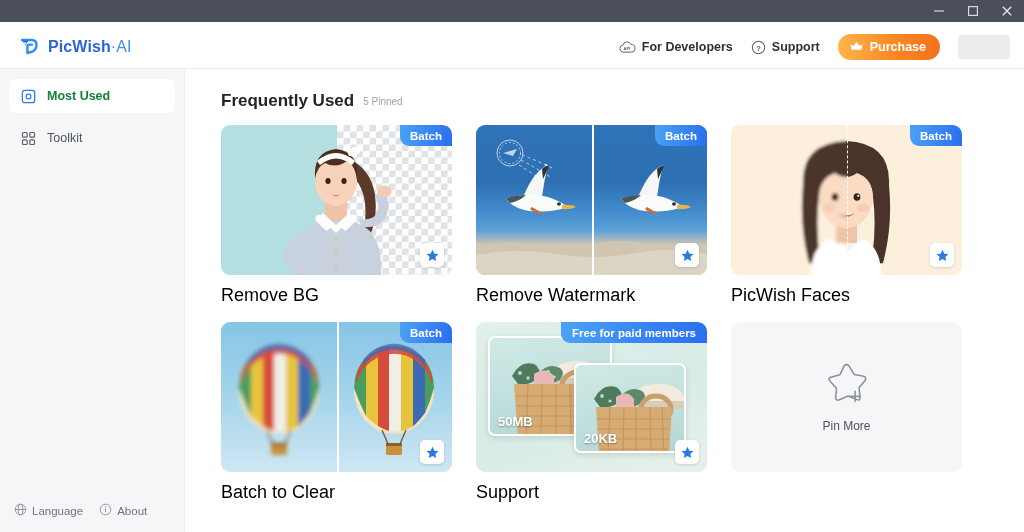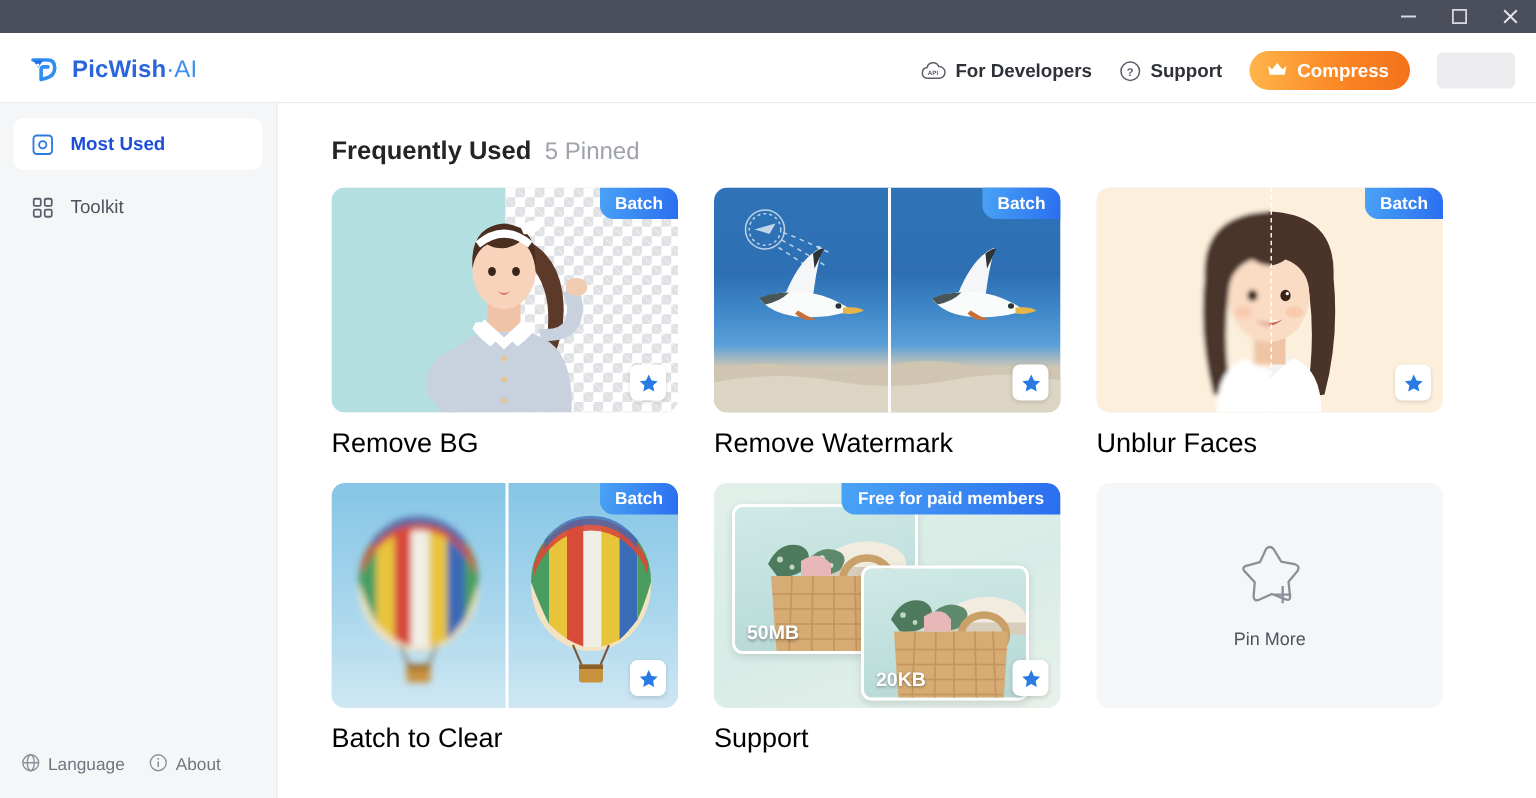--- a/index.html
+++ b/index.html
@@ -73,43 +73,43 @@
     padding-top: 10px;
     position: relative;
   }
   .nav-item {
     display: flex; align-items: center; gap: 10px;
     height: 34px; margin: 0 9px 8px 9px;
     padding: 0 12px; border-radius: 6px;
     font-size: 12.5px; color: #4e535e;
     white-space: nowrap;
   }
-  .nav-item.active { background: #ffffff; color: #1d4ed8; font-weight: bold; }
+  .nav-item.active { background: #ffffff; color: #15803d; font-weight: bold; }
   .nav-item .ico { display: flex; align-items: center; width: 16px; }
   .sidebar-footer {
     margin-top: auto;
     display: flex; gap: 16px;
     padding: 0 0 14px 14px;
   }
   .foot-link {
     display: flex; align-items: center; gap: 5px;
     font-size: 11.5px; color: #70757f; white-space: nowrap;
   }
 
   
   .main {
     flex: 1 1 auto; background: #ffffff;
     padding: 22px 0 0 36px; overflow: hidden;
   }
   .section-head {
-    display: flex; align-items: flex-end; gap: 9px;
+    display: flex; align-items: center; gap: 9px;
     margin-bottom: 14px;
   }
   .section-title { font-size: 17px; font-weight: bold; color: #222426; }
-  .section-sub { font-size: 16px; color: #9ea2ab; }
+  .section-sub { font-size: 10px; color: #9ea2ab; }
 
   .grid {
     display: grid;
     grid-template-columns: repeat(3, 231px);
     column-gap: 24px;
     row-gap: 16px;
   }
   .card { width: 231px; }
   .thumb {
     position: relative; width: 231px; height: 150px;
@@ -252,21 +252,21 @@
         </span>
         <span>Support</span>
       </div>
 
       <div class="purchase-btn">
         <span class="ico">
           <svg width="15" height="12" viewBox="0 0 16 13">
             <path d="M1.4 4.3 L4.3 6.6 L8 2.2 L11.7 6.6 L14.6 4.3 L13.5 10.6 L2.5 10.6 Z" fill="#ffffff"></path>
           </svg>
         </span>
-        <span>Compress</span>
+        <span>Purchase</span>
       </div>
 
       <div class="account-chip"></div>
     </div>
   </div>
 
   <div class="body">
 
     <div class="sidebar">
 
@@ -478,21 +478,21 @@
               </svg>
               <div class="dash-line"></div>
             </div>
             <div class="badge">Batch</div>
             <div class="pin-btn">
               <svg width="13" height="13" viewBox="0 0 14 14">
                 <path d="M7 .8 L9 5 L13.4 5.5 L10.1 8.6 L11 13 L7 10.8 L3 13 L3.9 8.6 L.6 5.5 L5 5 Z" fill="#2a7ae4"></path>
               </svg>
             </div>
           </div>
-          <div class="card-label">Unblur Faces</div>
+          <div class="card-label">PicWish Faces</div>
         </div>
 
         <div class="card">
           <div class="thumb">
             <div class="art">
               <div class="sky"></div>
               <svg width="231" height="150" viewBox="0 0 231 150" style="position:absolute;inset:0;">
                 <defs>
                   <filter id="bblur">
                       <feGaussianBlur stdDeviation="2.2"></feGaussianBlur>
@@ -565,21 +565,21 @@
                       <line x1="52" y1="46" x2="51" y2="100"></line>
                     <line x1="66" y1="46" x2="66" y2="100"></line>
                       <line x1="80" y1="46" x2="81" y2="100"></line>
                     <line x1="92" y1="46" x2="94" y2="100"></line>
                   </g>
                   <path d="M44 36 Q56 28 64 38 L64 46 L44 46 Z" fill="#e8b8b8"></path>
                 </svg>
                 <div class="sz">50MB</div>
               </div>
 
-              <div class="fileimg" style="left:98px; top:55px; width:112px; height:90px;">
+              <div class="fileimg" style="left:98px; top:41px; width:112px; height:90px;">
                 <svg width="112" height="90" viewBox="0 0 112 90" style="position:absolute;inset:0;">
                   <path d="M58 26 Q78 14 98 22 Q110 27 108 38 L58 40 Z" fill="#f2ece0"></path>
                   <path d="M58 36 L108 36 L108 44 L58 44 Z" fill="#d8cdbb"></path>
                   <path d="M18 34 Q26 18 40 22 Q48 26 44 36 Q36 44 24 42 Z" fill="#4e7a5e"></path>
                   <path d="M44 32 Q54 20 66 26 Q72 30 66 38 Q56 44 46 40 Z" fill="#5d8a6b"></path>
                   <circle cx="26" cy="31" r="1.9" fill="#bfd6c4"></circle>
                     <circle cx="34" cy="36" r="1.6" fill="#bfd6c4"></circle>
                   <ellipse cx="80" cy="44" rx="15" ry="13" fill="none" stroke="#c9a068" stroke-width="5"></ellipse>
                   <path d="M20 42 L96 42 L93 90 L23 90 Z" fill="#d6ab74"></path>
                   <g stroke="#c1915c" stroke-width="1.1" opacity=".85">

